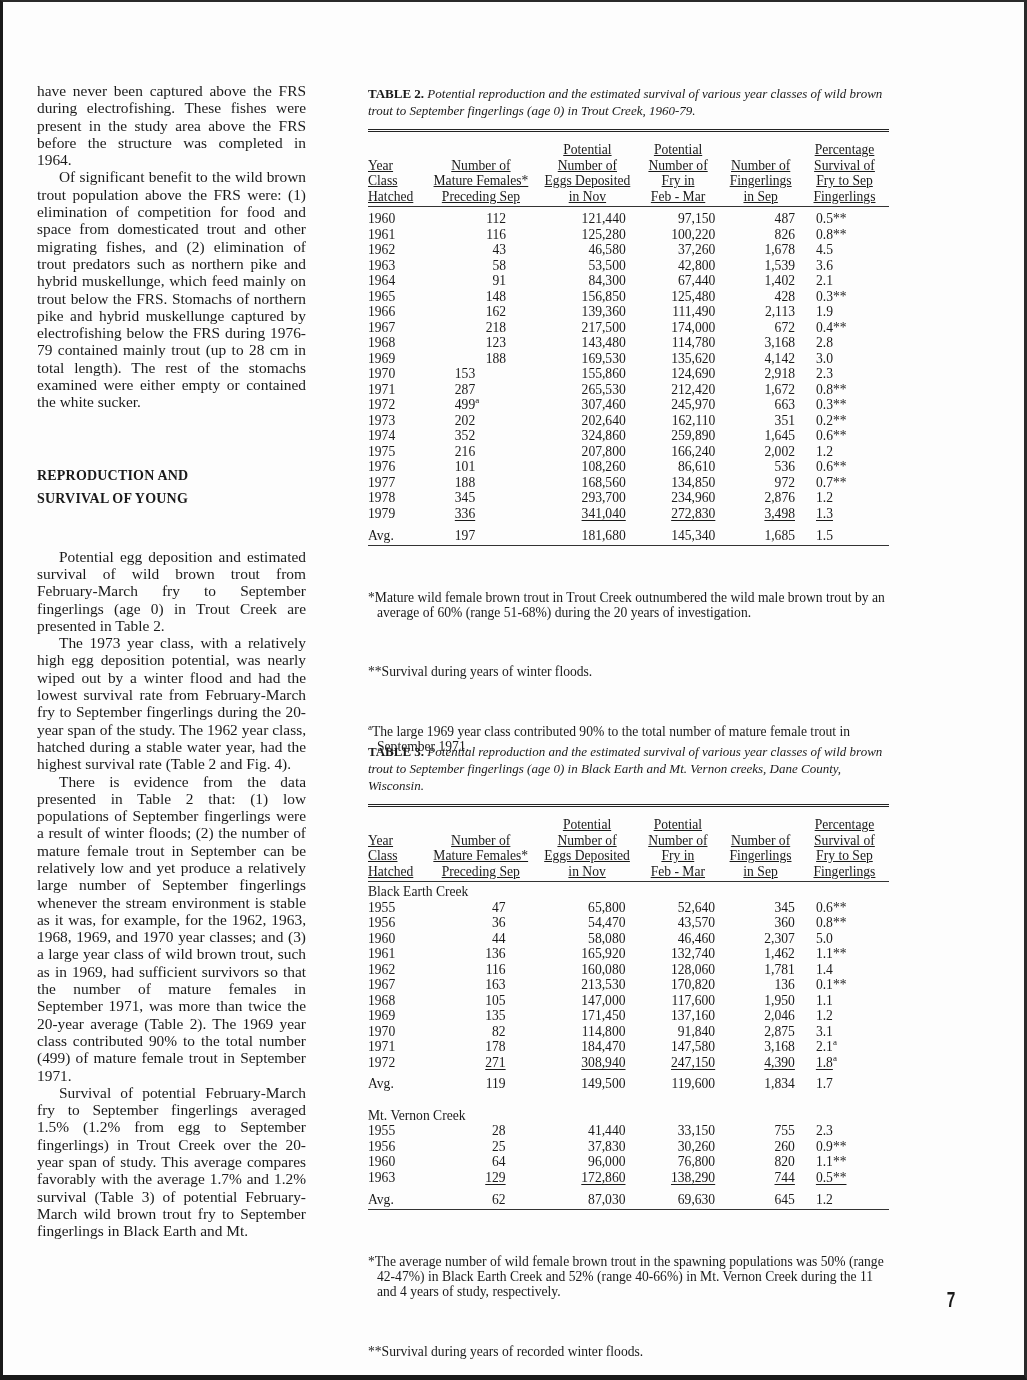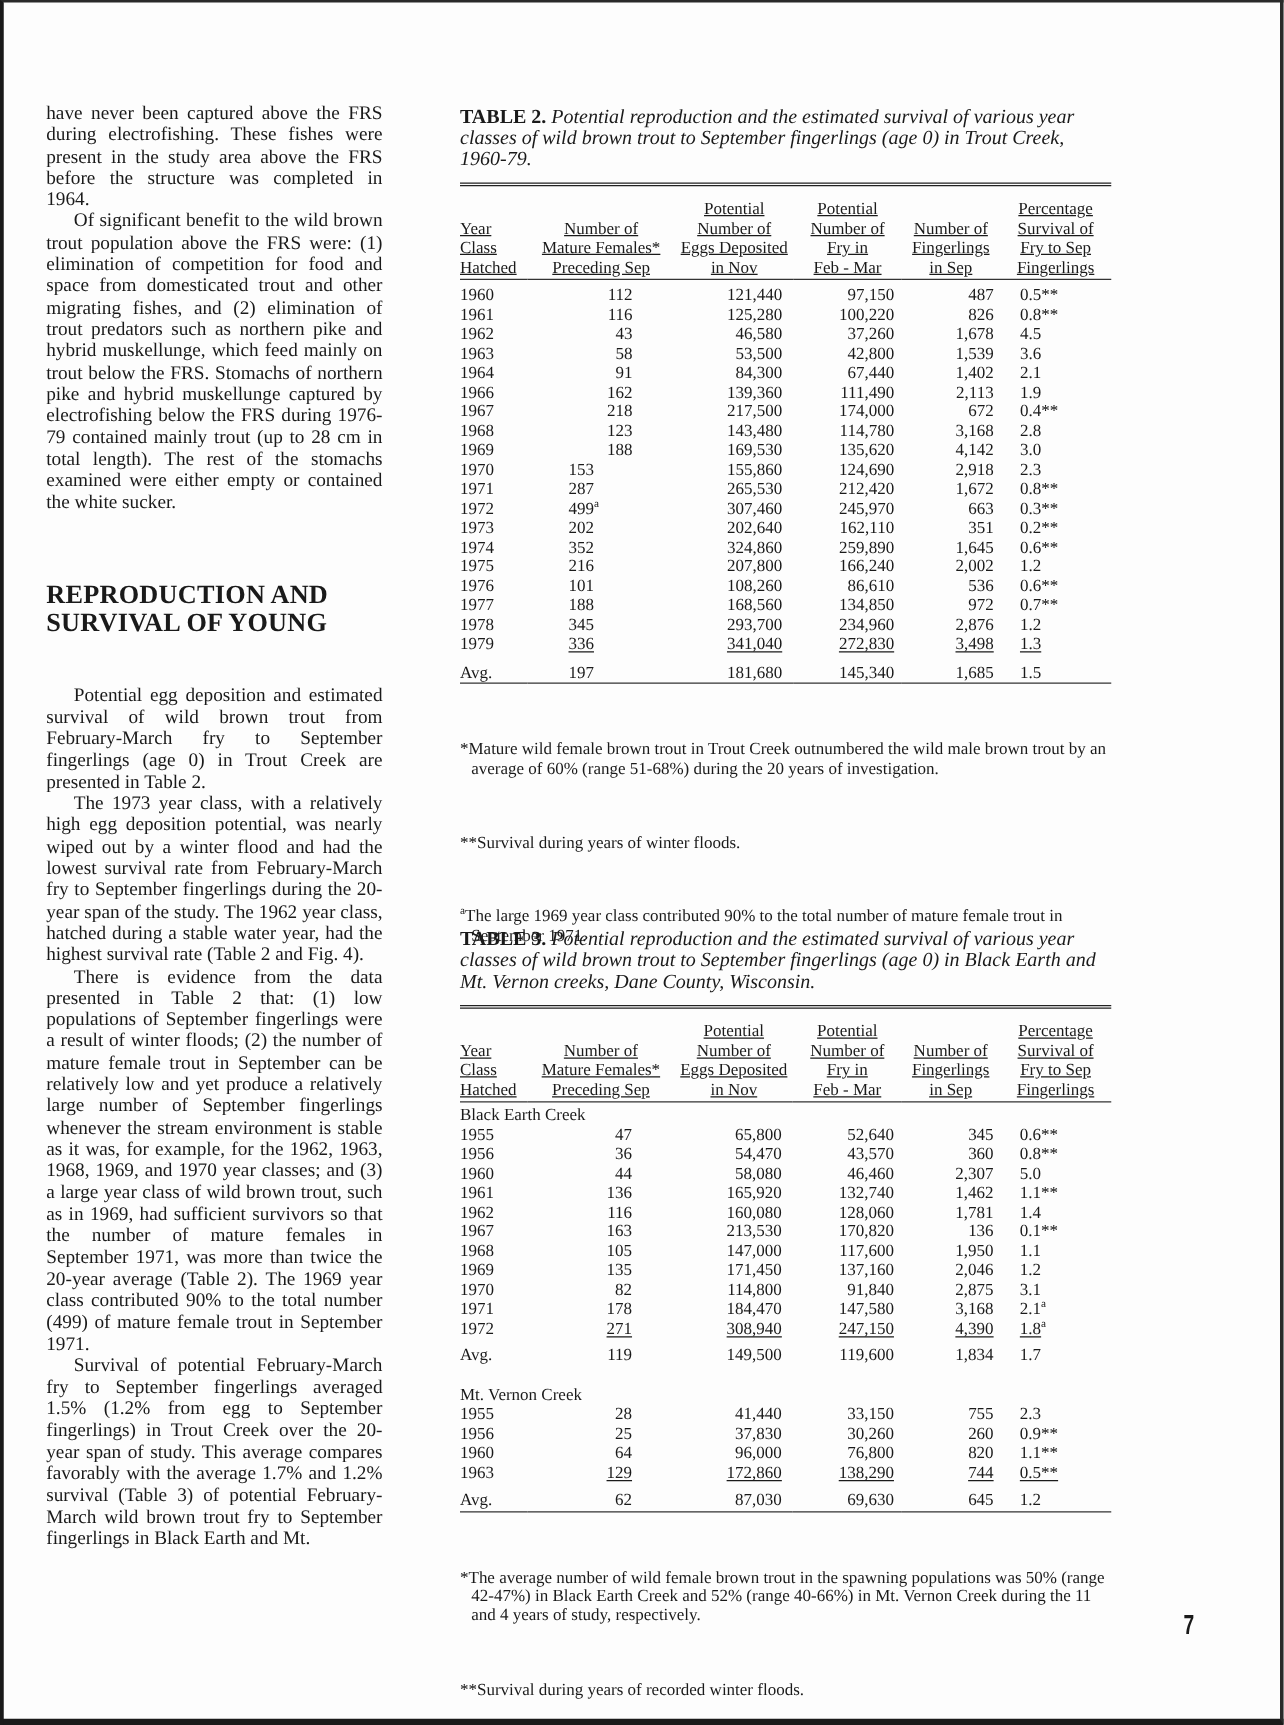--- a/index.html
+++ b/index.html
@@ -15,27 +15,27 @@
     border-right:3px solid #2a2a2a; border-bottom:5px solid #1a1a1a;
     pointer-events:none;
   }
   .leftcol {
     position:absolute; left:37px; top:82px; width:269px;
     font-size:15.4px; line-height:17.3px; text-align:justify;
   }
   .leftcol p { margin:0; text-indent:0; }
   .leftcol p.ind { text-indent:22px; }
   .section-heading {
-    font-weight:bold; font-size:21px; line-height:23px;
+    font-weight:bold; font-size:14px; line-height:23px;
     margin:53px 0 0 0; letter-spacing:0.2px; text-align:left;
   }
   .leftcol .gap { height:38px; }
 
   .tbl-block { position:absolute; left:368px; width:521px; }
-  .caption { font-size:16px; line-height:17px; }
+  .caption { font-size:13px; line-height:17px; }
   .caption b { font-weight:bold; font-style:normal; }
   .caption i { font-style:italic; }
   table { border-collapse:collapse; width:100%; font-size:13.6px; }
   thead th {
     font-weight:normal; vertical-align:bottom; line-height:15.6px;
     padding:0 0 2px 0; border-bottom:1.5px solid #333;text-decoration:underline;
   }
   .dbl { border-top:3px double #222; height:10px; margin-top:10px; }
   td { padding:0; line-height:15.5px; white-space:nowrap; }
   .c0 { text-align:left; width:56px; }
@@ -135,20 +135,28 @@
         </tr>
         <tr>
           <td class="c0"><span>1964</span></td>
           <td class="c1 r1"><span>91</span></td>
           <td class="c2 r2"><span>84,300</span></td>
           <td class="c3 r3"><span>67,440</span></td>
           <td class="c4 r4"><span>1,402</span></td>
           <td class="c5 l5"><span>2.1</span></td>
         </tr>
         <tr>
+          <td class="c0"><span>1965</span></td>
+          <td class="c1 r1"><span>148</span></td>
+          <td class="c2 r2"><span>156,850</span></td>
+          <td class="c3 r3"><span>125,480</span></td>
+          <td class="c4 r4"><span>428</span></td>
+          <td class="c5 l5"><span>0.3**</span></td>
+        </tr>
+        <tr>
           <td class="c0"><span>1966</span></td>
           <td class="c1 r1"><span>162</span></td>
           <td class="c2 r2"><span>139,360</span></td>
           <td class="c3 r3"><span>111,490</span></td>
           <td class="c4 r4"><span>2,113</span></td>
           <td class="c5 l5"><span>1.9</span></td>
         </tr>
         <tr>
           <td class="c0"><span>1967</span></td>
           <td class="c1 r1"><span>218</span></td>

